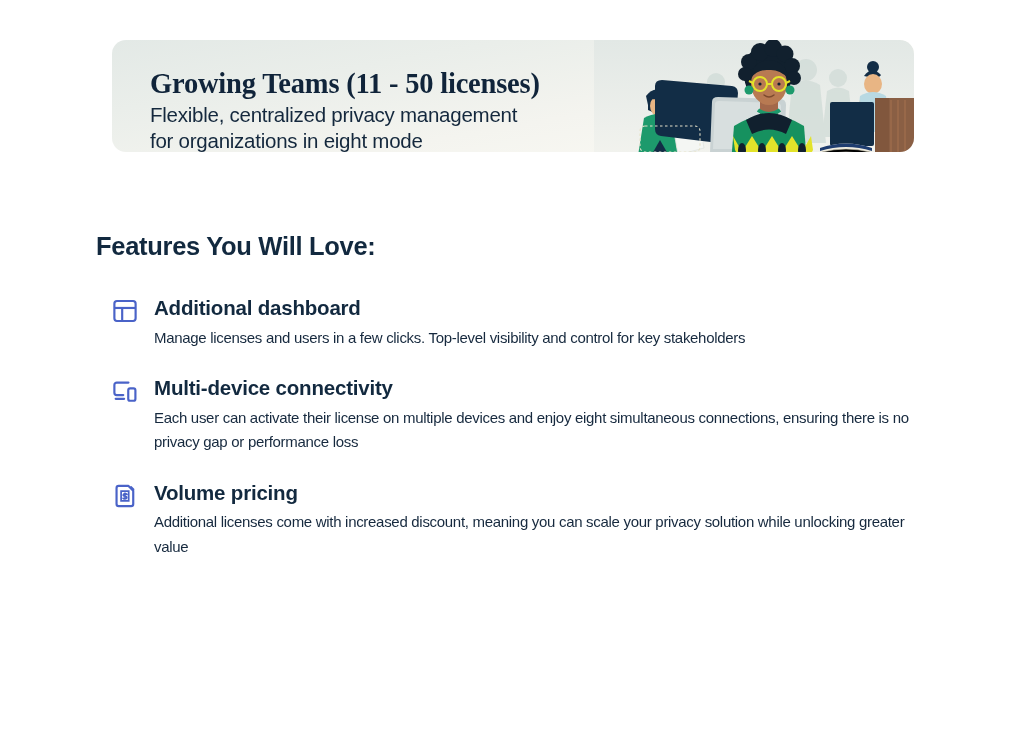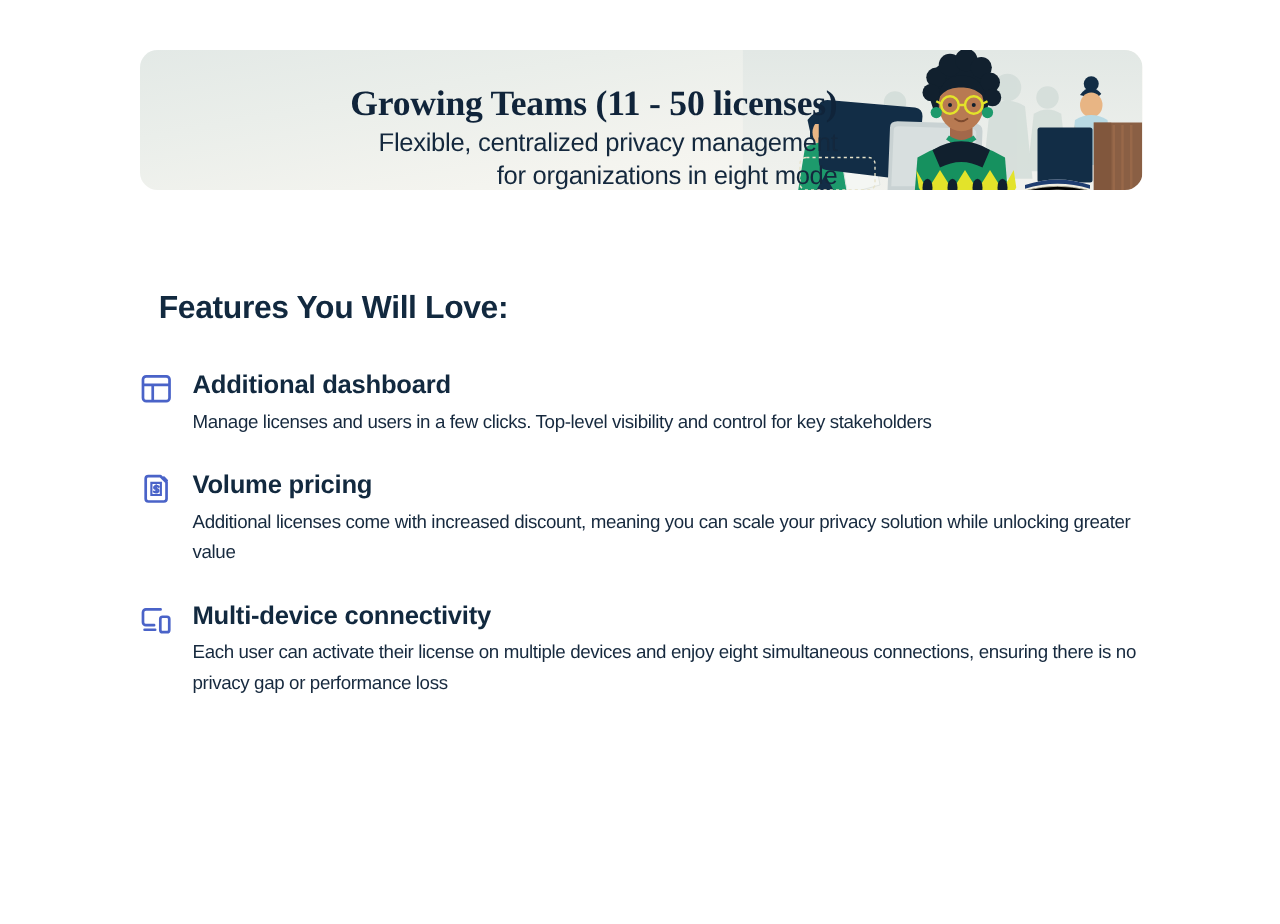--- a/index.html
+++ b/index.html
@@ -23,21 +23,20 @@
   
   .hero-card {
     position: absolute;
     left: 112px;
     top: 40px;
     width: 802px;
     height: 112px;
     border-radius: 14px;
     overflow: hidden;
     background: linear-gradient(170deg, #e3e9e6 0%, #eaeeea 28%, #f4f4ef 62%, #fbfaf4 100%);
-    text-align: right;
   }
 
   .hero-text {
     position: absolute;
     left: 38px;
     top: 28px;
     width: 520px;
     z-index: 5;
   }
 
@@ -68,21 +67,21 @@
     top: 0;
     width: 320px;
     height: 160px;
     z-index: 2;
   }
   .hero-illus svg { display: block; width: 320px; height: 160px; }
 
   
   .features-heading {
     position: absolute;
-    left: 127px;
+    left: 96px;
     top: 232px;
     font-size: 25.5px;
     font-weight: bold;
     color: #12293f;
     letter-spacing: -0.3px;
   }
 
   .feature-list {
     position: absolute;
     left: 112px;
@@ -306,36 +305,36 @@
           <path d="M9.4 9.2 V21.2" stroke="#4a63c8" stroke-width="2"></path>
         </svg>
       </span>
       <div class="feature-title">Additional dashboard</div>
       <div class="feature-desc">Manage licenses and users in a few clicks. Top-level visibility and control for key stakeholders</div>
     </div>
 
     <div class="feature">
       <span class="feature-icon">
         <svg viewBox="0 0 24 24" fill="none" xmlns="http://www.w3.org/2000/svg">
+          <path d="M15.2 4.2 H4.4 A2.2 2.2 0 0 0 2.2 6.4 V13.6 A2.2 2.2 0 0 0 4.4 15.8 H10.4" stroke="#4a63c8" stroke-width="2" stroke-linecap="round"></path>
+          <path d="M3.4 19.2 H11.2" stroke="#4a63c8" stroke-width="2" stroke-linecap="round"></path>
+          <rect x="15" y="9.6" width="6.6" height="11.4" rx="1.7" stroke="#4a63c8" stroke-width="2"></rect>
+        </svg>
+      </span>
+      <div class="feature-title">Multi-device connectivity</div>
+      <div class="feature-desc">Each user can activate their license on multiple devices and enjoy eight simultaneous connections, ensuring there is no privacy gap or performance loss</div>
+    </div>
+
+    <div class="feature">
+      <span class="feature-icon">
+        <svg viewBox="0 0 24 24" fill="none" xmlns="http://www.w3.org/2000/svg">
           <path d="M4.2 4.6 A2 2 0 0 1 6.2 2.6 H15 L19.6 7.2 V19.4 A2 2 0 0 1 17.6 21.4 H6.2 A2 2 0 0 1 4.2 19.4 Z" stroke="#4a63c8" stroke-width="2" stroke-linejoin="round"></path>
           <path d="M8.4 7.6 H15.4 V16.6 H8.4 Z" stroke="#4a63c8" stroke-width="1.6"></path>
           <path d="M12 9.4 V14.8 M13.9 10.6 q-1.9 -1.6 -3.4 0 q-0.6 1.4 1.5 1.6 q2.1 0.2 1.6 1.7 q-1.3 1.6 -3.4 0.2" stroke="#4a63c8" stroke-width="1.5" stroke-linecap="round" fill="none"></path>
           <path d="M17.6 3.6 L19.9 5.9" stroke="#4a63c8" stroke-width="1.6" stroke-linecap="round"></path>
         </svg>
       </span>
       <div class="feature-title">Volume pricing</div>
       <div class="feature-desc">Additional licenses come with increased discount, meaning you can scale your privacy solution while unlocking greater value</div>
     </div>
 
-    <div class="feature">
-      <span class="feature-icon">
-        <svg viewBox="0 0 24 24" fill="none" xmlns="http://www.w3.org/2000/svg">
-          <path d="M15.2 4.2 H4.4 A2.2 2.2 0 0 0 2.2 6.4 V13.6 A2.2 2.2 0 0 0 4.4 15.8 H10.4" stroke="#4a63c8" stroke-width="2" stroke-linecap="round"></path>
-          <path d="M3.4 19.2 H11.2" stroke="#4a63c8" stroke-width="2" stroke-linecap="round"></path>
-          <rect x="15" y="9.6" width="6.6" height="11.4" rx="1.7" stroke="#4a63c8" stroke-width="2"></rect>
-        </svg>
-      </span>
-      <div class="feature-title">Multi-device connectivity</div>
-      <div class="feature-desc">Each user can activate their license on multiple devices and enjoy eight simultaneous connections, ensuring there is no privacy gap or performance loss</div>
-    </div>
-
   </div>
 </div>
 
 </body></html>

